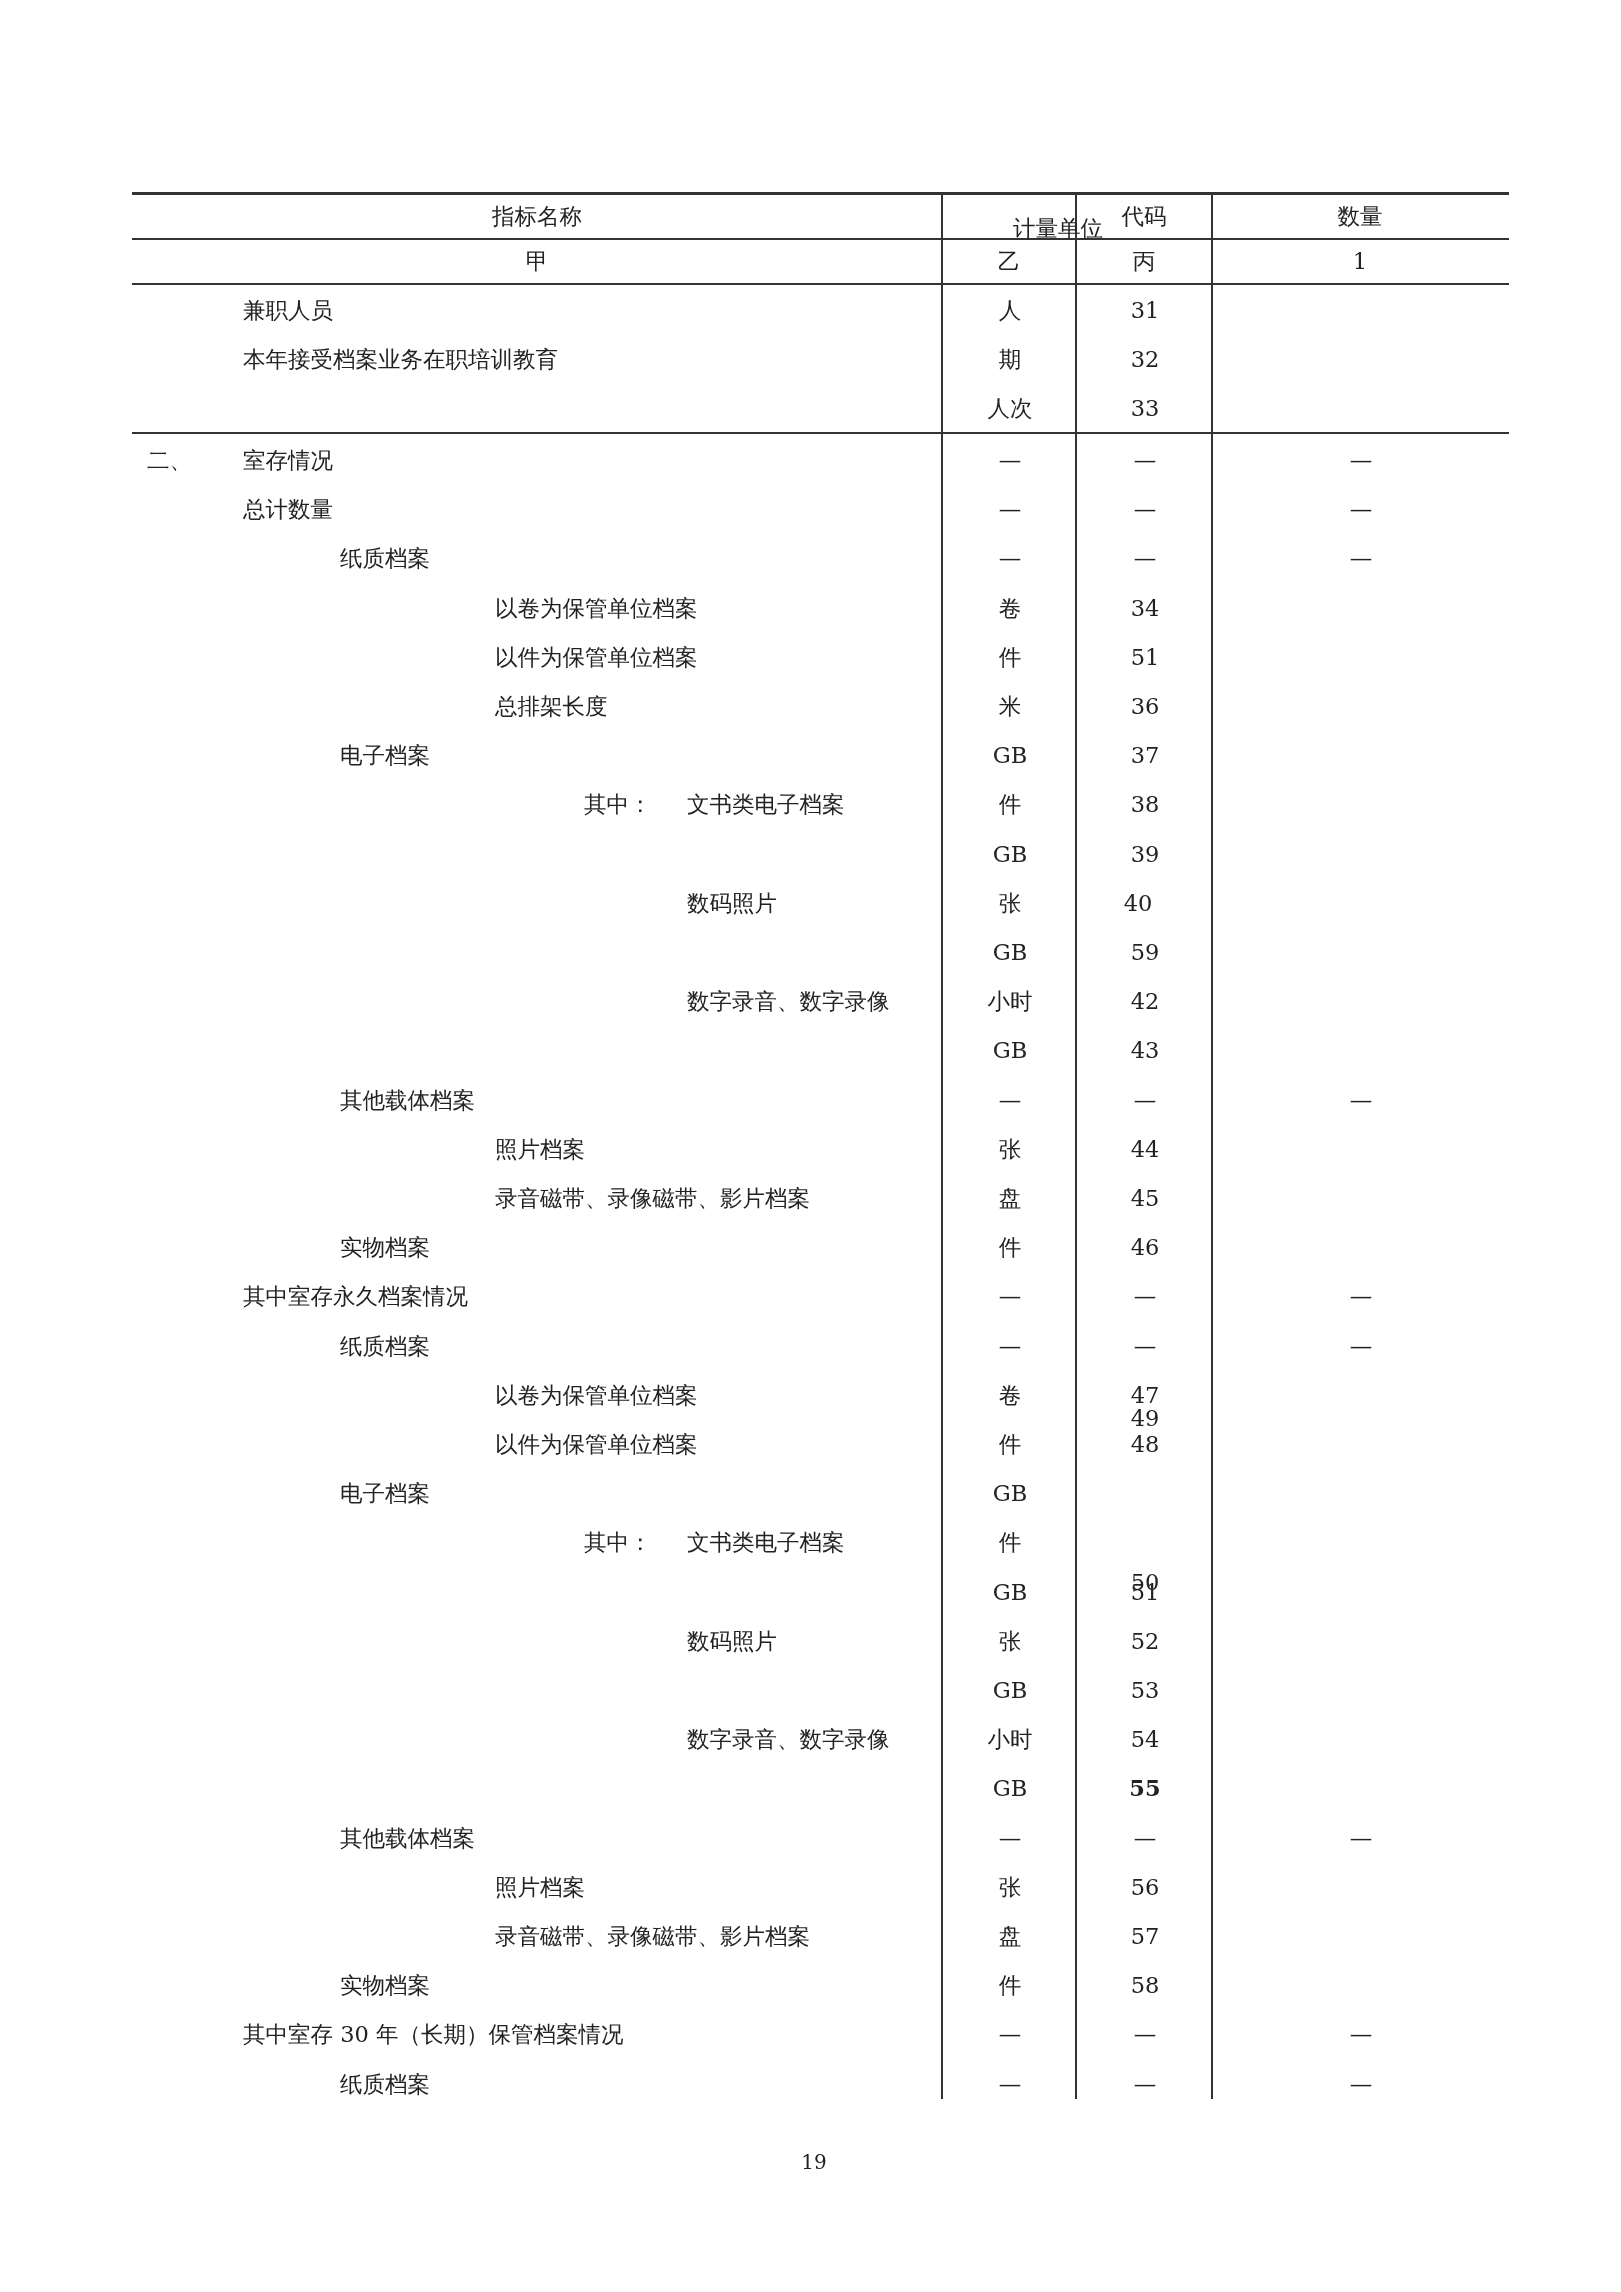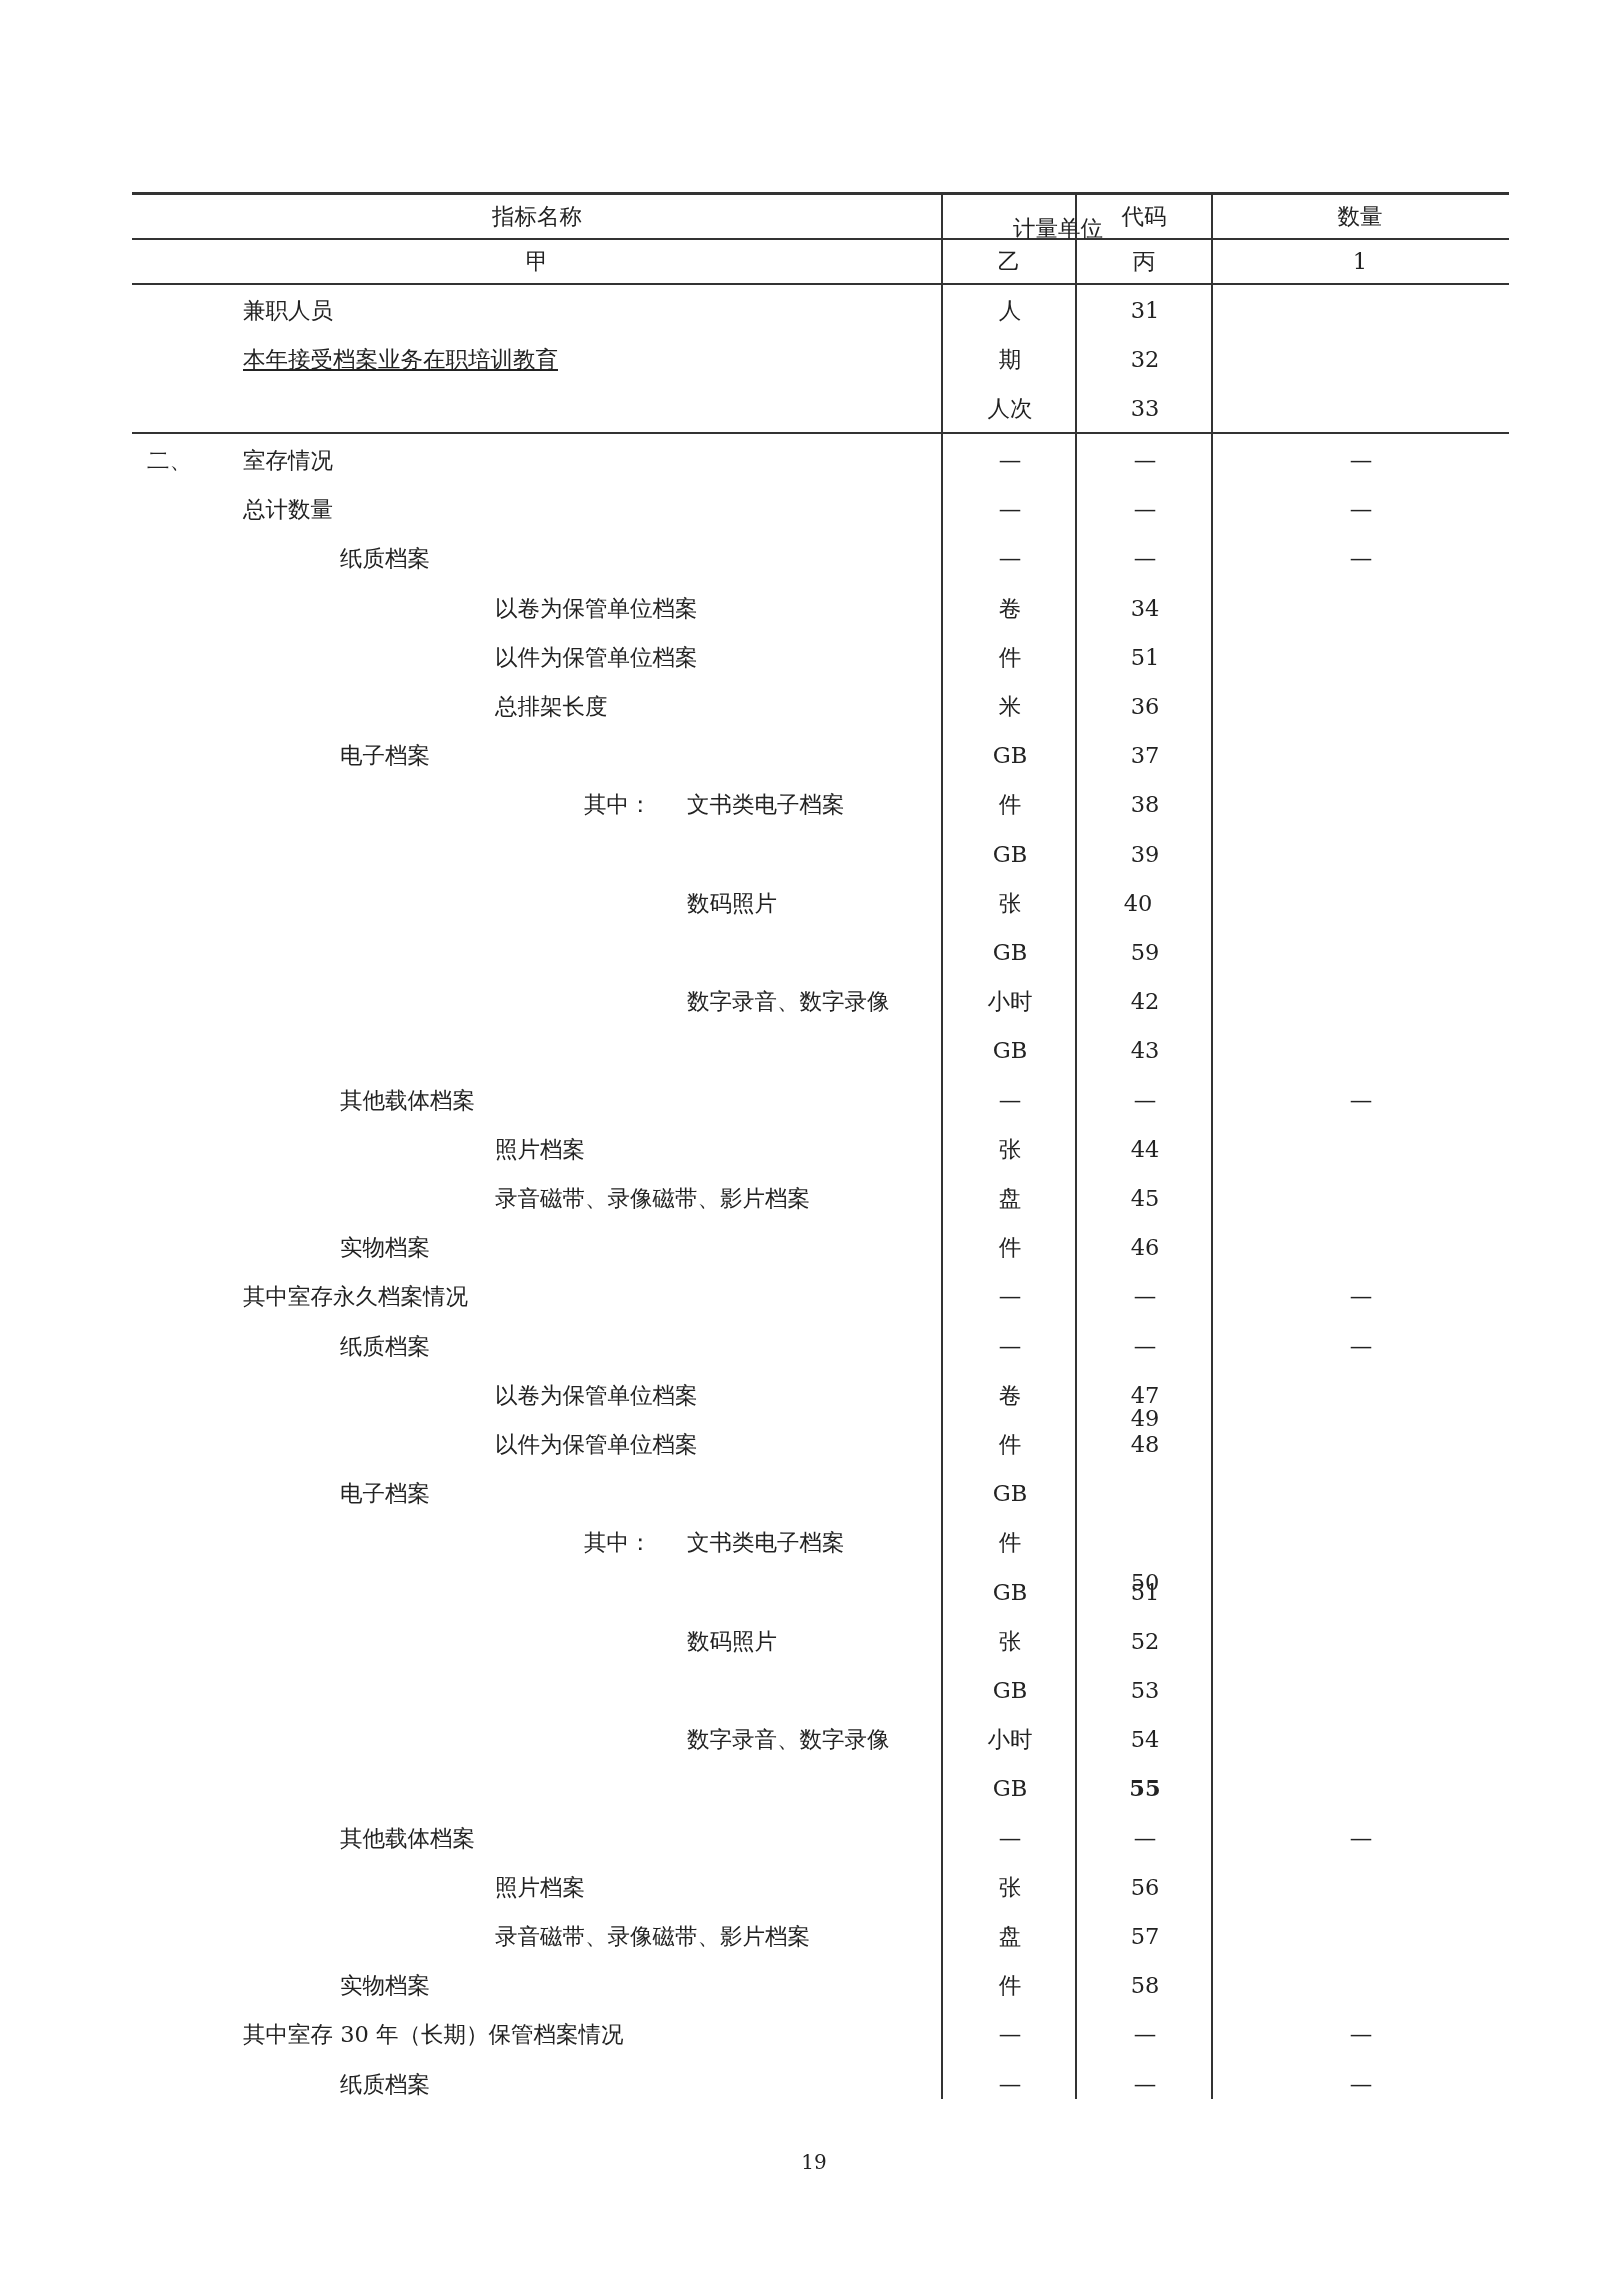--- a/index.html
+++ b/index.html
@@ -35,21 +35,21 @@
   <div class="cell center" style="left:1144px;top:247px;">丙</div>
   <div class="cell center" style="left:1360px;top:247px;">1</div>
 
   <div id="rows">
       <div>
         <div class="cell" style="left: 243px; top: 296px;">兼职人员</div>
         <div class="cell center" style="left: 1010px; top: 296px;">人</div>
         <div class="cell center" style="left: 1145px; top: 296px;">31</div>
       </div>
       <div>
-        <div class="cell" style="left: 243px; top: 345px; text-decoration: underline;">本年接受档案业务在职培训教育</div>
+        <div class="cell" style="left: 243px; top: 345px;">本年接受档案业务在职培训教育</div>
         <div class="cell center" style="left: 1010px; top: 345px;">期</div>
         <div class="cell center" style="left: 1145px; top: 345px;">32</div>
       </div>
       <div>
         <div class="cell center" style="left: 1010px; top: 394px;">人次</div>
         <div class="cell center" style="left: 1145px; top: 394px;">33</div>
       </div>
       <div>
         <div class="cell" style="left: 147px; top: 446px;">二、</div>
         <div class="cell" style="left: 243px; top: 446px;">室存情况</div>

